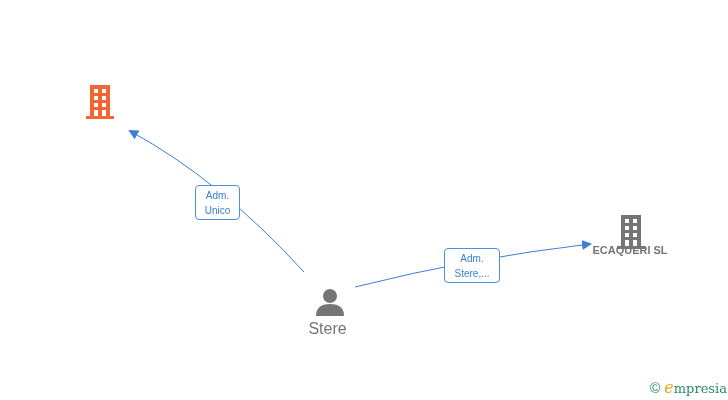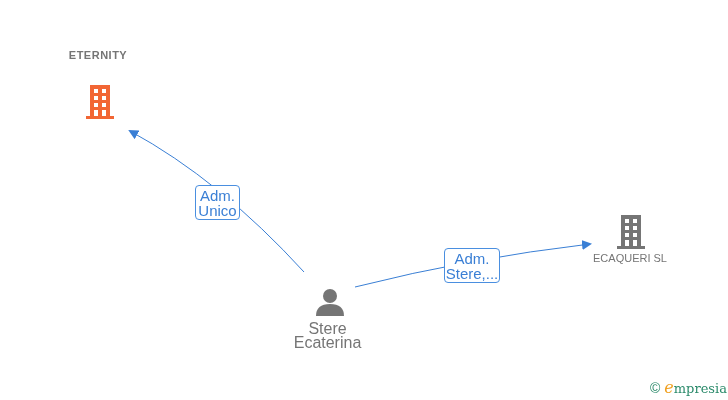--- a/index.html
+++ b/index.html
@@ -1,41 +1,40 @@
 <!DOCTYPE html>
 <html><head>
 <meta charset="utf-8">
 <style>
   html, body { margin:0; padding:0; background:#ffffff; }
   body { width:728px; height:400px; position:relative; overflow:hidden; font-family:"Liberation Sans", sans-serif; }
   .edges { position:absolute; left:0; top:0; width:728px; height:400px; }
   .node-label { position:absolute; text-align:center; color:#757575; font-size:11px; line-height:13px; }
   .company-title { font-weight:bold; letter-spacing:0.5px; }
-  .rel-box { position:absolute; background:#ffffff; border:1px solid #4a8fe0; border-radius:4px; color:#3a7fd5; font-size:15px; line-height:15px; text-align:center; box-sizing:border-box; }
+  .rel-box { position:absolute; background:#ffffff; border:1px solid #4a8fe0; border-radius:4px; color:#3a7fd5; font-size:10px; line-height:15px; text-align:center; box-sizing:border-box; }
   .icon { position:absolute; }
   .brand { position:absolute; left:650px; top:378px; font-size:13px; color:#2a8a6a; }
   .brand .c { font-size:14px; margin-right:4px; }
   .brand .e { color:#f0a020; font-style:italic; font-family:"DejaVu Serif", serif; font-size:16px; }
   .brand .rest { font-family:"DejaVu Serif", serif; color:#2a8a6a; }
 </style>
 </head>
 <body>
 
 <svg class="edges" viewBox="0 0 728 400">
   <defs>
     <marker id="arrow" markerWidth="10" markerHeight="10" refX="8" refY="5" orient="auto" markerUnits="userSpaceOnUse">
       <path d="M0,0 L10,5 L0,10 z" fill="#3a7fd5"></path>
     </marker>
   </defs>
   <path d="M304,272 Q220,180 130,131" fill="none" stroke="#3a7fd5" stroke-width="1" marker-end="url(#arrow)"></path>
   <path d="M355,287 Q470,258 590,244" fill="none" stroke="#3a7fd5" stroke-width="1" marker-end="url(#arrow)"></path>
 </svg>
 
 <div class="node-label company-title" style="left:48px; top:49px; width:100px;">
-  <div>ETERNITY</div>
 </div>
 <svg class="icon" style="left:84px; top:84px;" width="32" height="36" viewBox="0 0 32 36">
   <rect x="6" y="1" width="20" height="32" fill="#f26634"></rect>
   <rect x="2" y="32" width="28" height="3" fill="#f26634"></rect>
   <g fill="#ffffff">
     <rect x="10" y="5" width="4" height="4"></rect>
       <rect x="18" y="5" width="4" height="4"></rect>
     <rect x="10" y="12" width="4" height="4"></rect>
       <rect x="18" y="12" width="4" height="4"></rect>
     <rect x="10" y="19" width="4" height="4"></rect>
@@ -52,29 +51,28 @@
     <rect x="10" y="5" width="4" height="4"></rect>
       <rect x="18" y="5" width="4" height="4"></rect>
     <rect x="10" y="12" width="4" height="4"></rect>
       <rect x="18" y="12" width="4" height="4"></rect>
     <rect x="10" y="19" width="4" height="4"></rect>
       <rect x="18" y="19" width="4" height="4"></rect>
     <rect x="10" y="26" width="4" height="6"></rect>
       <rect x="18" y="26" width="4" height="6"></rect>
   </g>
 </svg>
-<div class="node-label" style="left:580px; top:252px; width:100px;">ECAQUERI  SL</div>
+<div class="node-label" style="left:580px; top:244px; width:100px;font-weight:bold;">ECAQUERI  SL</div>
 
 <svg class="icon" style="left:315px; top:287px;" width="30" height="30" viewBox="0 0 30 30">
   <circle cx="15" cy="9" r="7" fill="#757575"></circle>
   <path d="M1,29 Q1,17 15,17 Q29,17 29,29 z" fill="#757575"></path>
 </svg>
 <div class="node-label" style="left:280px; top:322px; width:95px; font-size:16px; line-height:14px;">
   <div>Stere</div>
-  <div>Ecaterina</div>
 </div>
 
 <div class="rel-box" style="left:195px; top:185px; width:45px; height:35px; padding-top:2px;">
   <div>Adm.</div>
   <div>Unico</div>
 </div>
 <div class="rel-box" style="left:444px; top:248px; width:56px; height:35px; padding-top:2px;">
   <div>Adm.</div>
   <div>Stere,...</div>
 </div>

